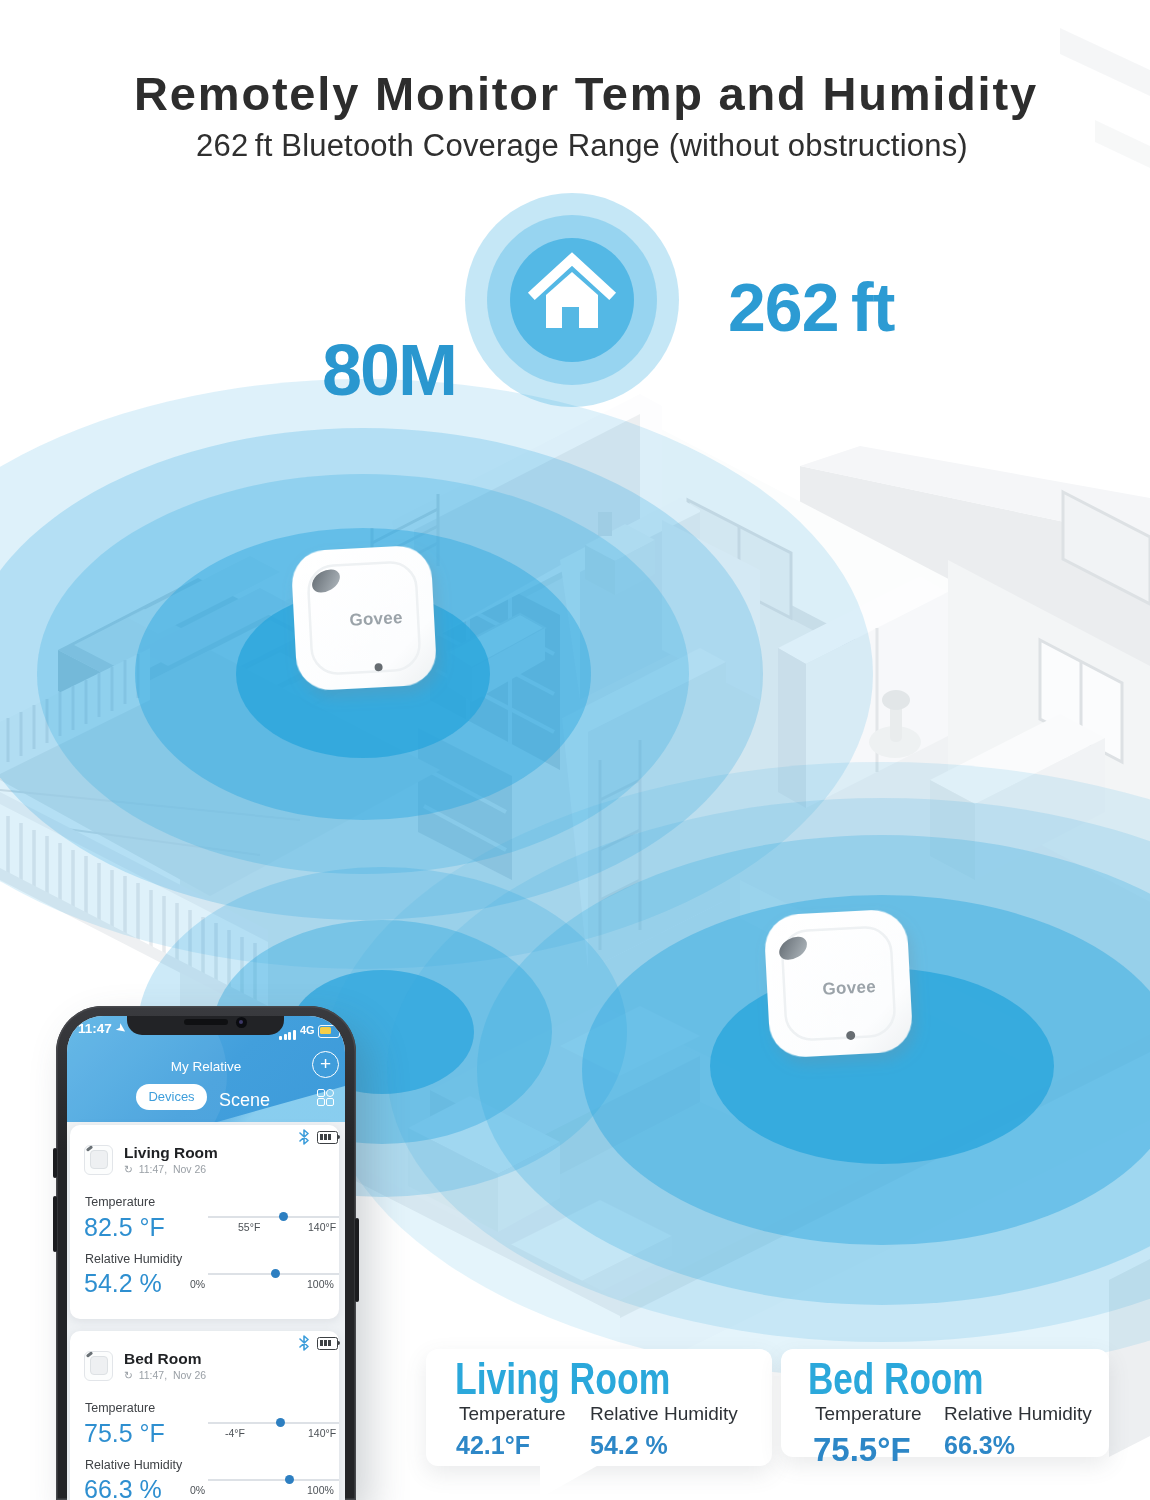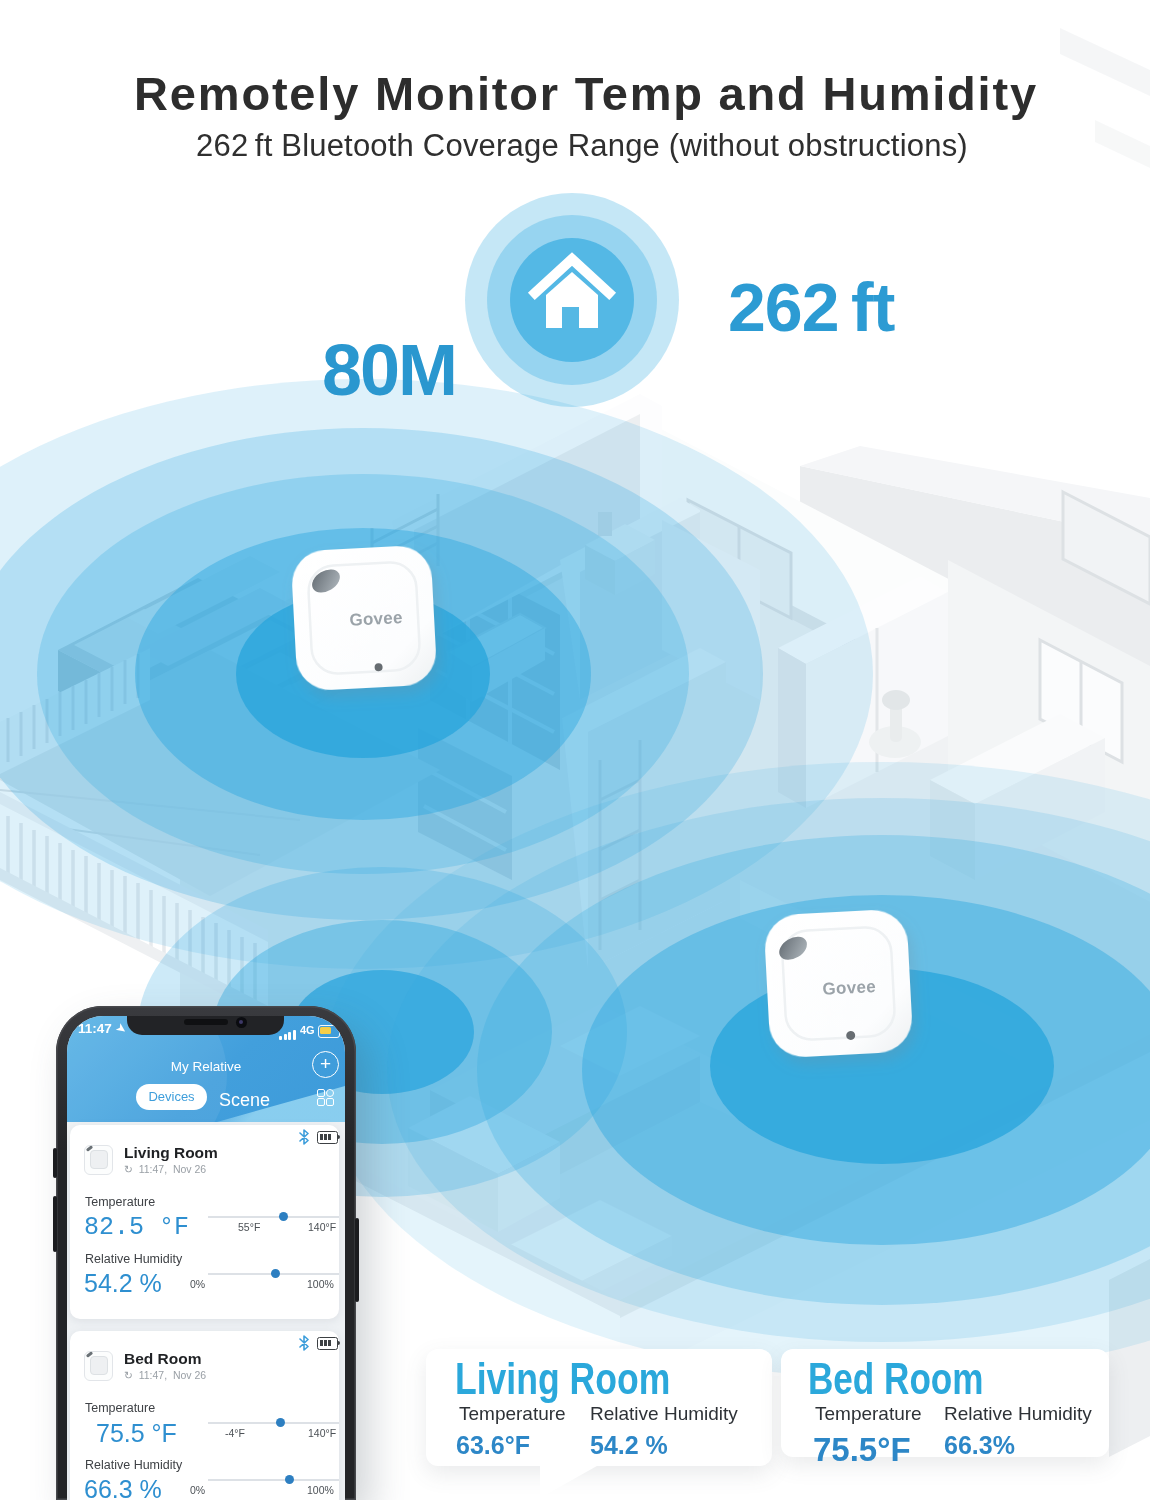--- a/index.html
+++ b/index.html
@@ -371,21 +371,21 @@
         <div class="abs" style="left:5px;top:4px;width:16px;height:17px;background:#eef0f2;border-radius:4px;border:1px solid #dde1e4;"></div>
         <div class="abs" style="left:1px;top:1px;width:7px;height:3px;background:#6a7176;border-radius:2px;transform:rotate(-35deg);"></div>
       </div>
 
       <div class="abs" style="left:54px;top:19px;font-size:15.5px;font-weight:bold;color:#1f2124;">Living Room</div>
 
       <div class="abs" style="left:54px;top:38px;font-size:10.5px;color:#9aa0a6;">↻&nbsp; 11:47,&nbsp; Nov 26</div>
 
       <div class="abs" style="left:15px;top:70px;font-size:12.5px;color:#3f4246;">Temperature</div>
 
-      <div class="abs" style="left:14px;top:88px;font-size:25px;color:#2e8fd0;font-family:Liberation Mono, monospace;">82.5 °F</div>
+      <div class="abs" style="left:14px;top:88px;font-size:25px;color:#2e8fd0;">82.5 °F</div>
 
       <div class="abs" style="left:138px;top:91px;width:131px;height:2px;background:#dde1e6;"></div>
       <div class="abs" style="left:209px;top:87px;width:9px;height:9px;background:#2d7fc1;border-radius:50%;"></div>
       <div class="abs" style="left:168px;top:96px;font-size:10.5px;color:#4c5156;">55°F</div>
       <div class="abs" style="left:238px;top:96px;font-size:10.5px;color:#4c5156;">140°F</div>
 
       <div class="abs" style="left:15px;top:127px;font-size:12.5px;color:#3f4246;">Relative Humidity</div>
 
       <div class="abs" style="left:14px;top:144px;font-size:25px;color:#2e8fd0;">54.2 %</div>
 
@@ -412,21 +412,21 @@
         <div class="abs" style="left:5px;top:4px;width:16px;height:17px;background:#eef0f2;border-radius:4px;border:1px solid #dde1e4;"></div>
         <div class="abs" style="left:1px;top:1px;width:7px;height:3px;background:#6a7176;border-radius:2px;transform:rotate(-35deg);"></div>
       </div>
 
       <div class="abs" style="left:54px;top:19px;font-size:15.5px;font-weight:bold;color:#1f2124;">Bed Room</div>
 
       <div class="abs" style="left:54px;top:38px;font-size:10.5px;color:#9aa0a6;">↻&nbsp; 11:47,&nbsp; Nov 26</div>
 
       <div class="abs" style="left:15px;top:70px;font-size:12.5px;color:#3f4246;">Temperature</div>
 
-      <div class="abs" style="left:26px;top:88px;font-size:25px;color:#2e8fd0;">75.5 °F</div>
+      <div class="abs" style="left:14px;top:88px;font-size:25px;color:#2e8fd0;">75.5 °F</div>
 
       <div class="abs" style="left:138px;top:91px;width:131px;height:2px;background:#dde1e6;"></div>
       <div class="abs" style="left:206px;top:87px;width:9px;height:9px;background:#2d7fc1;border-radius:50%;"></div>
       <div class="abs" style="left:155px;top:96px;font-size:10.5px;color:#4c5156;">-4°F</div>
       <div class="abs" style="left:238px;top:96px;font-size:10.5px;color:#4c5156;">140°F</div>
 
       <div class="abs" style="left:15px;top:127px;font-size:12.5px;color:#3f4246;">Relative Humidity</div>
 
       <div class="abs" style="left:14px;top:144px;font-size:25px;color:#2e8fd0;">66.3 %</div>
 
@@ -439,21 +439,21 @@
 </div>
 
 <div class="abs" style="left:426px;top:1349px;width:346px;height:117px;background:#fff;border-radius:12px;box-shadow:0 8px 22px rgba(80,90,100,.12);">
 
   <div class="abs" style="left:29px;top:4px;font-size:45px;font-weight:bold;color:#2ba8db;transform:scaleX(0.79);transform-origin:0 0;white-space:nowrap;">Living Room</div>
 
   <div class="abs" style="left:33px;top:54px;font-size:19px;color:#2e3237;">Temperature</div>
 
   <div class="abs" style="left:164px;top:54px;font-size:19px;color:#2e3237;">Relative Humidity</div>
 
-  <div class="abs" style="left:30px;top:82px;font-size:25px;font-weight:bold;color:#2d87c7;">63.6°F</div>
+  <div class="abs" style="left:30px;top:82px;font-size:25px;font-weight:bold;color:#2d87c7;">42.1°F</div>
 
   <div class="abs" style="left:164px;top:82px;font-size:25px;font-weight:bold;color:#2d87c7;">54.2 %</div>
 </div>
 
 <div class="abs" style="left:540px;top:1462px;width:64px;height:36px;background:#fff;clip-path:polygon(0 0,100% 0,0 100%);"></div>
 
 <div class="abs" style="left:781px;top:1349px;width:328px;height:108px;background:#fff;border-radius:12px;box-shadow:0 8px 22px rgba(80,90,100,.12);">
 
   <div class="abs" style="left:27px;top:4px;font-size:45px;font-weight:bold;color:#2ba8db;transform:scaleX(0.78);transform-origin:0 0;white-space:nowrap;">Bed Room</div>
 

